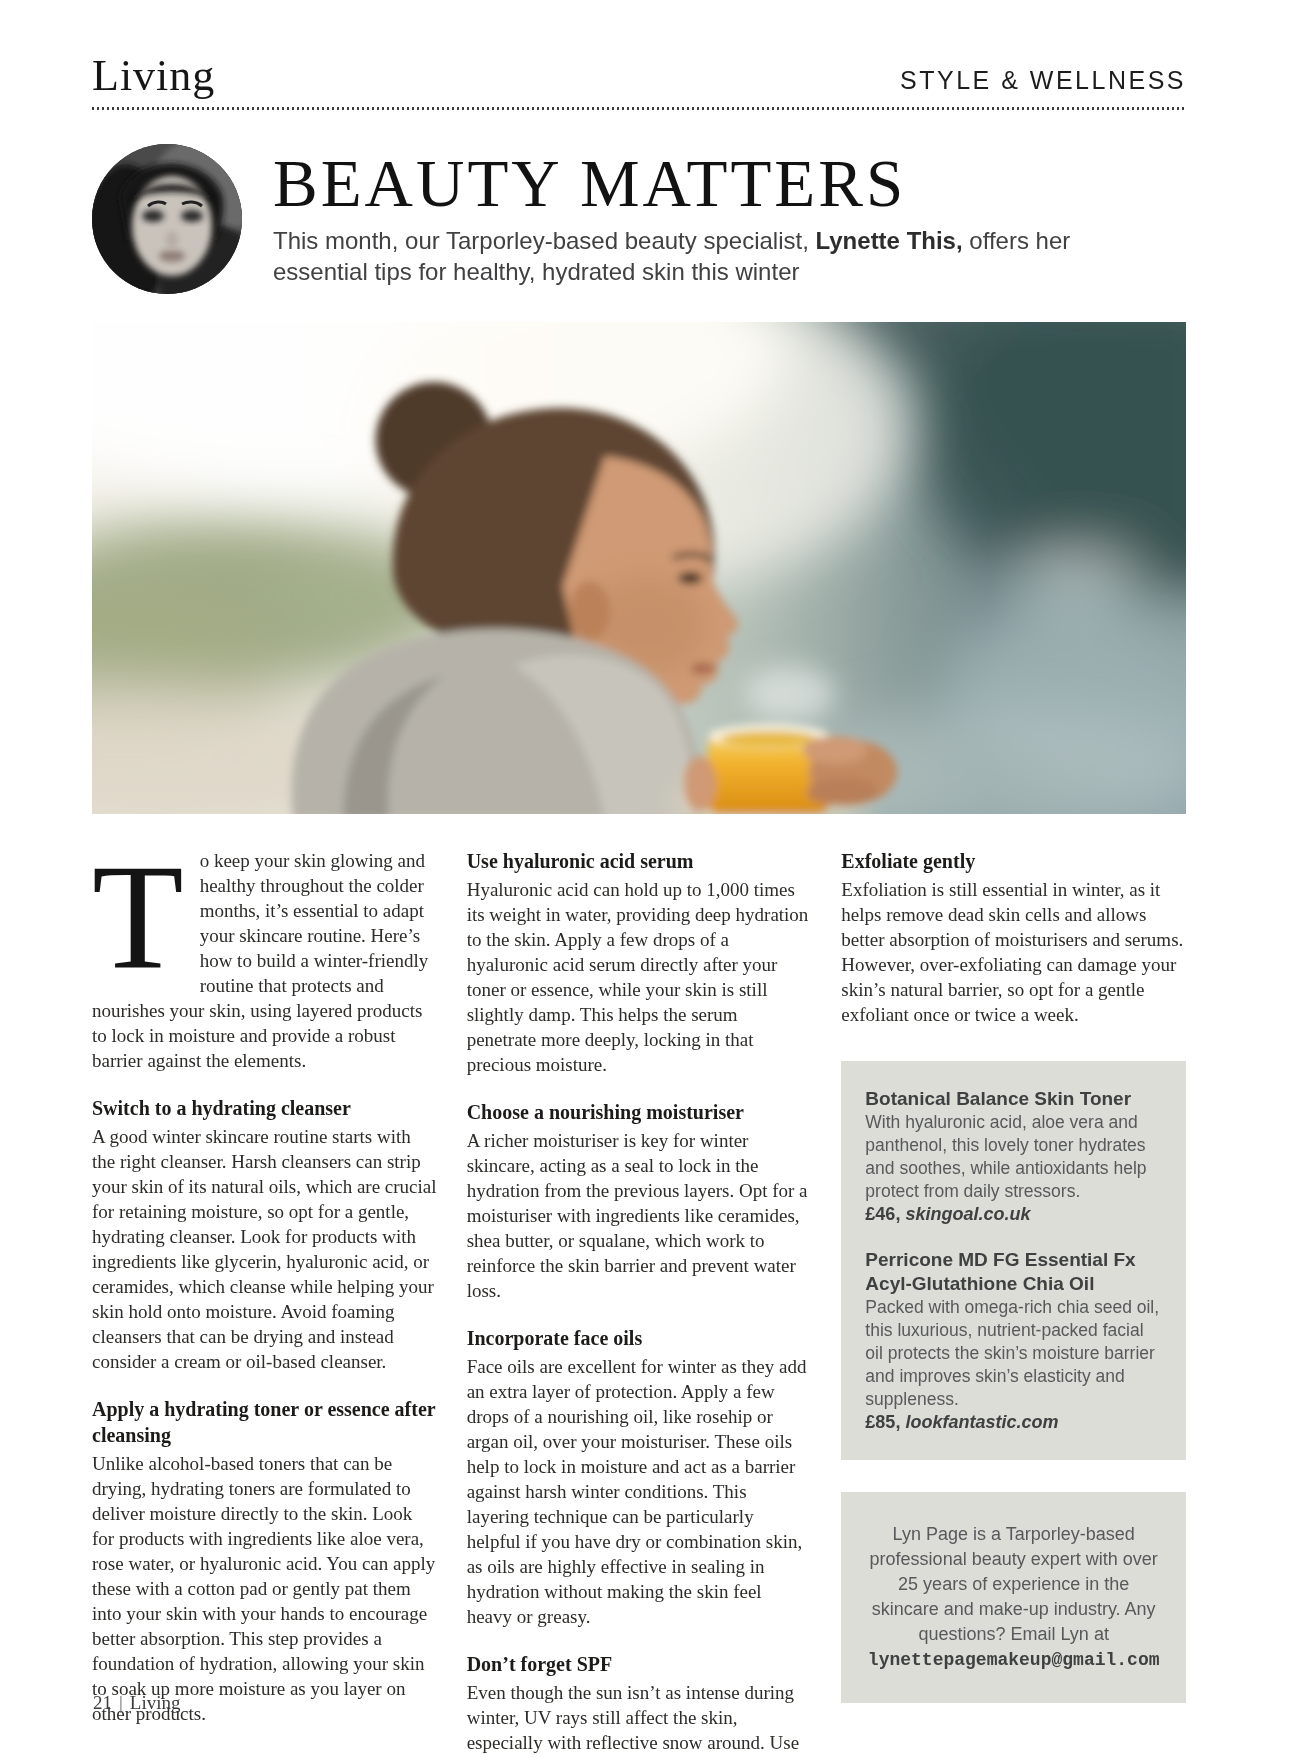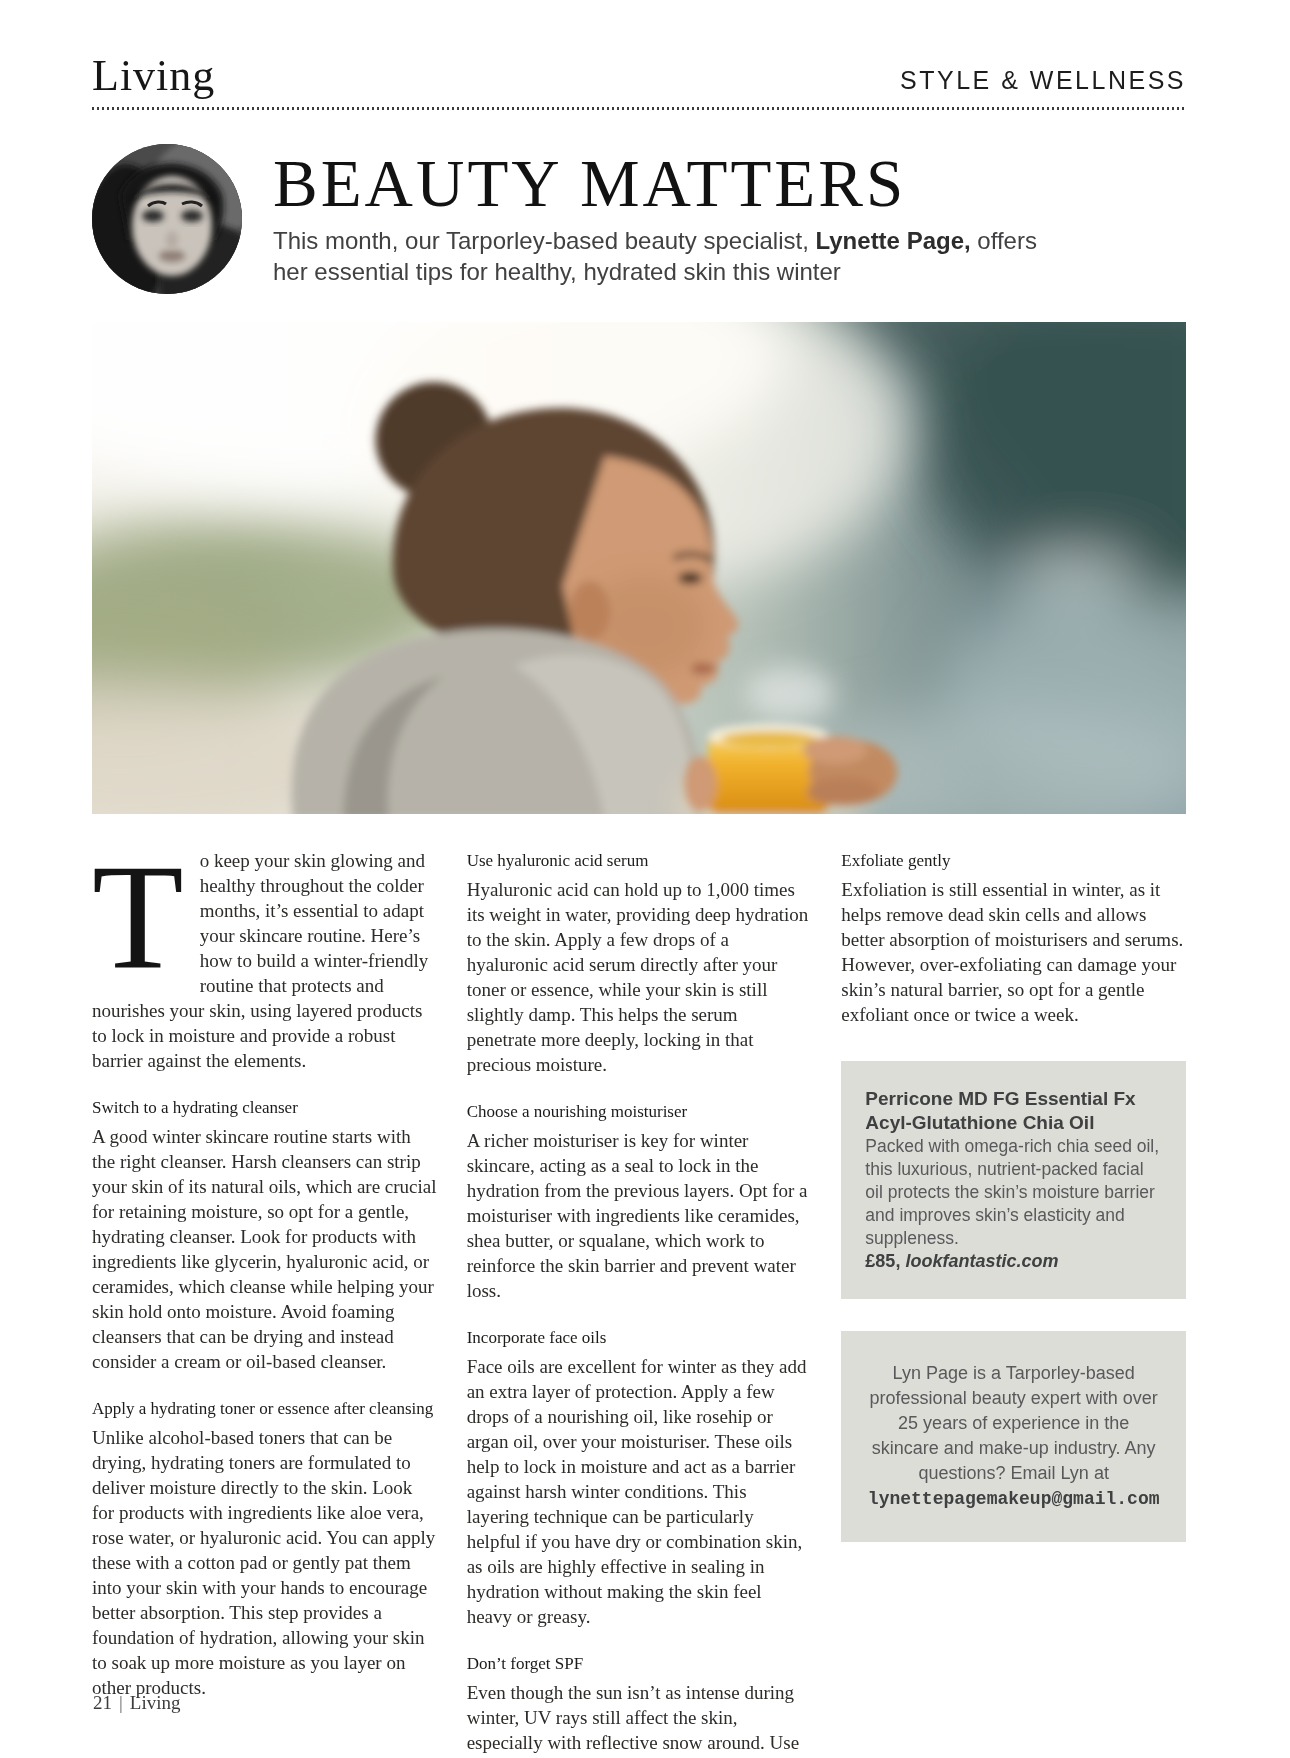--- a/index.html
+++ b/index.html
@@ -30,21 +30,21 @@
   h1.article-title{font-size:67px;font-weight:400;letter-spacing:3px;color:#121212;line-height:1.0;font-family:"Liberation Serif",serif;}
   .intro{margin-top:8px;font-family:"Liberation Sans",sans-serif;font-size:24px;line-height:31px;color:#414042;max-width:800px;}
   .intro b{color:#2d2d2e;}
   
   .hero{margin-top:28px;width:1094px;height:492px;overflow:hidden;background:#cfd6d2;}
   .hero svg{display:block;width:100%;height:100%;}
   
   .columns{display:flex;gap:30px;margin-top:34px;}
   .col{flex:1 1 0;min-width:0;}
   .col p{font-size:19px;line-height:25px;color:var(--body_text);}
-  .col h3{font-size:17px;line-height:26px;font-weight:400;color:var(--heading_text);margin:22px 0 3px;}
+  .col h3{font-size:20px;line-height:26px;font-weight:700;color:var(--heading_text);margin:22px 0 3px;}
   .col > h3:first-child{margin-top:0;}
   .lead{overflow:visible;}
   .dropcap{float:left;font-size:150px;line-height:0.72;padding:14px 16px 6px 0;color:#141414;font-family:"Liberation Serif",serif;}
   
   .box{background:var(--box_bg);padding:26px 24px;margin-top:34px;font-family:"Liberation Sans",sans-serif;}
   .box-title{font-family:"Liberation Serif",serif;font-size:21px;font-weight:700;color:#1d1c1a;margin-bottom:20px;}
   .product + .product{margin-top:22px;}
   .pname{font-size:19px;line-height:24px;font-weight:700;color:var(--sans_bold);}
   .box p.pdesc{font-size:17.5px;line-height:23px;color:var(--sans_text);font-family:"Liberation Sans",sans-serif;}
   .price{font-size:18px;line-height:23px;font-weight:700;color:var(--sans_bold);}
@@ -85,21 +85,21 @@
         <ellipse cx="61" cy="72" rx="11" ry="6" fill="#2a2a2a" filter="url(#ab)"></ellipse>
         <ellipse cx="100" cy="72" rx="11" ry="6" fill="#2a2a2a" filter="url(#ab)"></ellipse>
         <path d="M56,62 C62,57 70,57 74,60" stroke="#222" stroke-width="3" fill="none"></path>
         <path d="M90,60 C96,57 104,57 110,62" stroke="#222" stroke-width="3" fill="none"></path>
         <ellipse cx="80" cy="112" rx="13" ry="6" fill="#8f7f77" filter="url(#ab)"></ellipse>
         <ellipse cx="80" cy="96" rx="6" ry="9" fill="#b5aca3" filter="url(#ab)"></ellipse>
       </svg>
     </div>
     <div class="headlines">
       <h1 class="article-title">BEAUTY MATTERS</h1>
-      <p class="intro"><span>This month, our Tarporley-based beauty specialist, </span><b>Lynette Page,</b><span> offers her essential tips for healthy, hydrated skin this winter</span></p>
+      <p class="intro"><span>This month, our Tarporley-based beauty specialist, </span><b>Lynette This,</b><span> offers her essential tips for healthy, hydrated skin this winter</span></p>
     </div>
   </div>
 
   <div class="hero">
     <svg viewBox="0 0 1088 492" preserveAspectRatio="none">
       <defs>
         <linearGradient id="bg" x1="0" y1="0" x2="1" y2="0">
           <stop offset="0" stop-color="#f2efe7"></stop>
           <stop offset="0.35" stop-color="#e6e7dd"></stop>
           <stop offset="0.6" stop-color="#b3bfb6"></stop>
@@ -186,20 +186,25 @@
       <h3>Don’t forget SPF</h3>
       <p>Even though the sun isn’t as intense during winter, UV rays still affect the skin, especially with reflective snow around. Use a broad-spectrum SPF30 (at least) to protect against UV damage, which can accelerate ageing and cause dryness.</p>
     </div>
 
     <div class="col">
       <h3>Exfoliate gently</h3>
       <p>Exfoliation is still essential in winter, as it helps remove dead skin cells and allows better absorption of moisturisers and serums. However, over-exfoliating can damage your skin’s natural barrier, so opt for a gentle exfoliant once or twice a week.</p>
 
       <aside class="box">
         <div class="product">
+          <div class="pname">Botanical Balance Skin Toner</div>
+          <p class="pdesc">With hyaluronic acid, aloe vera and panthenol, this lovely toner hydrates and soothes, while antioxidants help protect from daily stressors.</p>
+          <div class="price"><span>£46,</span> <em>skingoal.co.uk</em></div>
+        </div>
+        <div class="product">
           <div class="pname">Perricone MD FG Essential Fx Acyl-Glutathione Chia Oil</div>
           <p class="pdesc">Packed with omega-rich chia seed oil, this luxurious, nutrient-packed facial oil protects the skin’s moisture barrier and improves skin’s elasticity and suppleness.</p>
           <div class="price"><span>£85,</span> <em>lookfantastic.com</em></div>
         </div>
       </aside>
 
       <aside class="box bio">
         <p><span>Lyn Page is a Tarporley-based professional beauty expert with over 25 years of experience in the skincare and make-up industry. Any questions? Email Lyn at</span> <b>lynettepagemakeup@gmail.com</b></p>
       </aside>
     </div>

